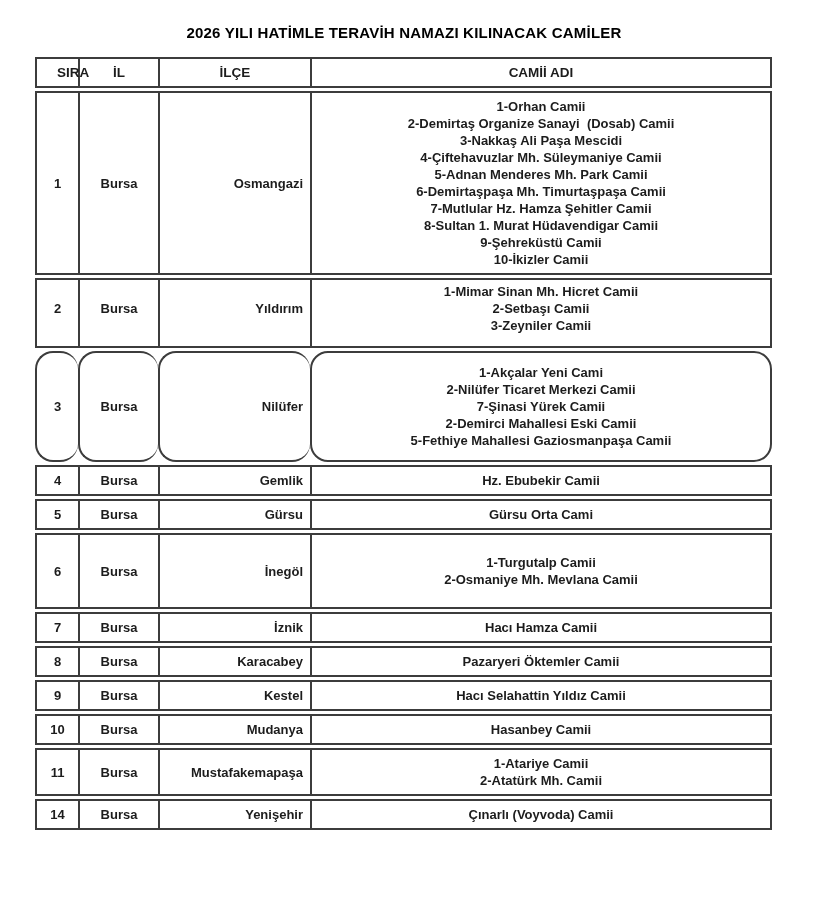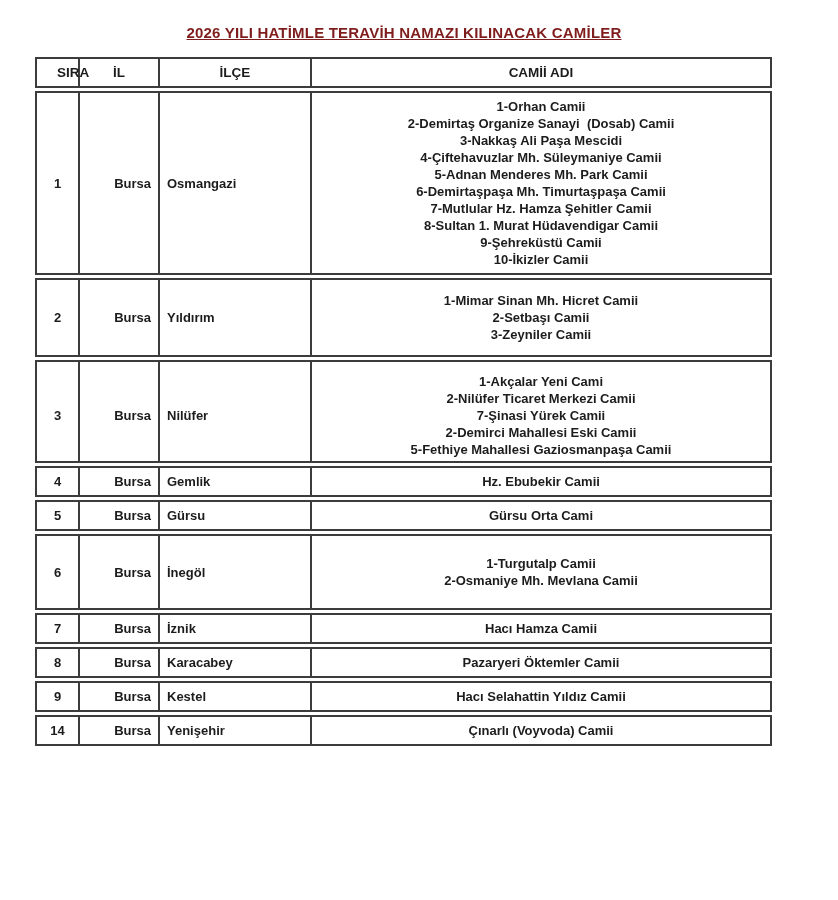--- a/index.html
+++ b/index.html
@@ -17,22 +17,21 @@
   }
   .page-title {
     position: absolute;
     top: 24px;
     left: 0;
     width: 808px;
     text-align: center;
     font-size: 15px;
     font-weight: bold;
     letter-spacing: 0.2px;
-    color: #7f1d1d;
-    text-decoration: underline;
+    color: #000000;
   }
   table.camiler-table {
     position: absolute;
     top: 54px;
     left: 35px;
     width: 737px;
     border-collapse: separate;
     border-spacing: 0 3px;
     table-layout: fixed;
     font-size: 13px;
@@ -53,31 +52,31 @@
     background: #ffffff;
   }
   th:last-child, td:last-child { border-right: 2px solid #3c3c3c; }
 
   thead th {
     text-align: center;
     font-size: 13.5px;
     padding: 6px 20px;
   }
   td.cell-sira { text-align: center; }
-  td.cell-il   { text-align: right; }
-  td.cell-ilce { text-align: left; }
+  td.cell-il   { text-align: center; }
+  td.cell-ilce { text-align: right; }
   td.cell-cami { text-align: center; }
 
   .cami-line {
     line-height: 17px;
     white-space: pre-wrap;
   }
   
-  tbody tr:nth-child(2) td  { padding-top: 12px; padding-bottom: 12px; }
-  tbody tr:nth-child(3) td  { padding-top: 11px; padding-bottom: 3px; }
+  tbody tr:nth-child(2) td  { padding-top: 3px; padding-bottom: 12px; }
+  tbody tr:nth-child(3) td  { padding-top: 11px; padding-bottom: 11px; border-radius: 18px; }
   tbody tr:nth-child(6) td  { padding-top: 19px; padding-bottom: 19px; }
 </style>
 </head>
 <body>
 
 <div class="page-title">2026 YILI HATİMLE TERAVİH NAMAZI KILINACAK CAMİLER</div>
 
 <table class="camiler-table">
   <colgroup>
     <col class="c-sira">
@@ -176,20 +175,37 @@
       </tr>
       <tr>
         <td class="cell-sira">9</td>
         <td class="cell-il">Bursa</td>
         <td class="cell-ilce">Kestel</td>
         <td class="cell-cami">
           <div class="cami-line">Hacı Selahattin Yıldız Camii</div>
         </td>
       </tr>
       <tr>
+        <td class="cell-sira">10</td>
+        <td class="cell-il">Bursa</td>
+        <td class="cell-ilce">Mudanya</td>
+        <td class="cell-cami">
+          <div class="cami-line">Hasanbey Camii</div>
+        </td>
+      </tr>
+      <tr>
+        <td class="cell-sira">11</td>
+        <td class="cell-il">Bursa</td>
+        <td class="cell-ilce">Mustafakemapaşa</td>
+        <td class="cell-cami">
+          <div class="cami-line">1-Atariye Camii</div>
+          <div class="cami-line">2-Atatürk Mh. Camii</div>
+        </td>
+      </tr>
+      <tr>
         <td class="cell-sira">14</td>
         <td class="cell-il">Bursa</td>
         <td class="cell-ilce">Yenişehir</td>
         <td class="cell-cami">
           <div class="cami-line">Çınarlı (Voyvoda) Camii</div>
         </td>
       </tr>
     </tbody>
 </table>
 

